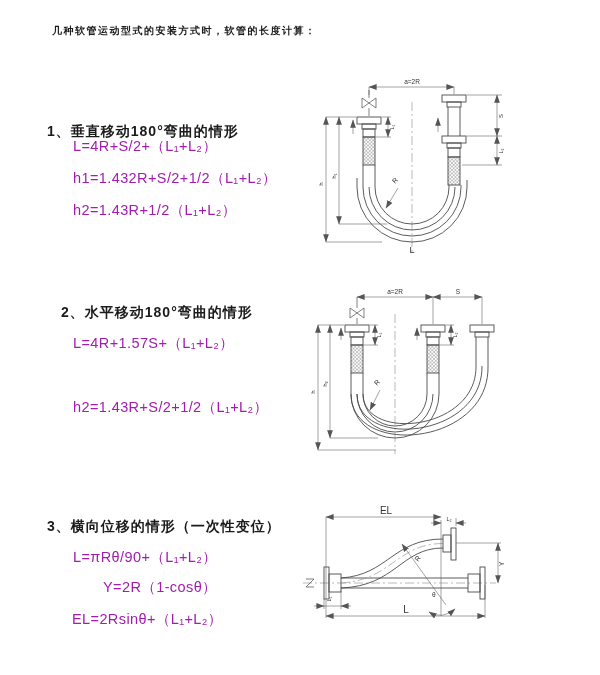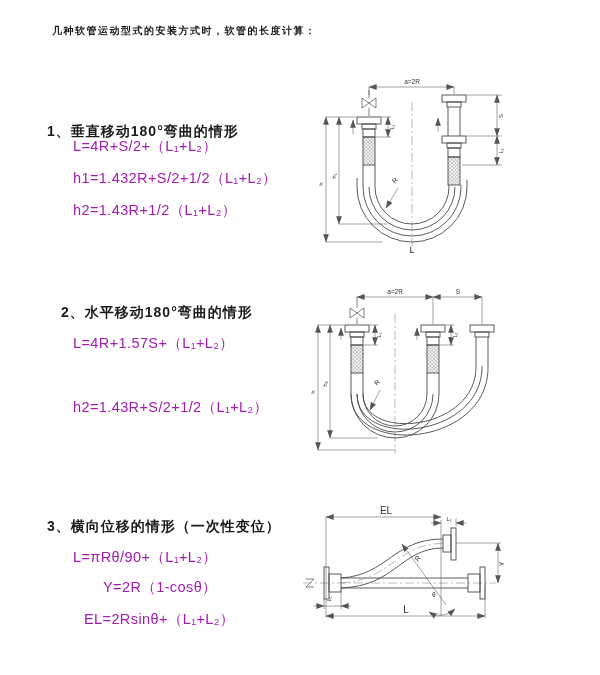--- a/index.html
+++ b/index.html
@@ -27,21 +27,21 @@
   <div class="formula" style="left:73px;top:169px;">h1=1.432R+S/2+1/2（L₁+L₂）</div>
   <div class="formula" style="left:73px;top:201px;">h2=1.43R+1/2（L₁+L₂）</div>
 
   <div class="sec-head" style="left:61px;top:304px;">2、水平移动180°弯曲的情形</div>
   <div class="formula" style="left:73px;top:334px;">L=4R+1.57S+（L₁+L₂）</div>
   <div class="formula" style="left:73px;top:398px;">h2=1.43R+S/2+1/2（L₁+L₂）</div>
 
   <div class="sec-head" style="left:47px;top:518px;">3、横向位移的情形（一次性变位）</div>
   <div class="formula" style="left:73px;top:548px;">L=πRθ/90+（L₁+L₂）</div>
   <div class="formula" style="left:73px;top:578px;margin-left:30px;">Y=2R（1-cosθ）</div>
-  <div class="formula" style="left:84px;top:610px;">EL=2Rsinθ+（L₁+L₂）</div>
+  <div class="formula" style="left:72px;top:610px;">EL=2Rsinθ+（L₁+L₂）</div>
 
   <svg style="left:312px;top:72px;" width="240" height="185" viewBox="0 0 240 185">
     <defs>
       <marker id="s1a" viewBox="0 0 10 10" refX="8.5" refY="5" markerWidth="9" markerHeight="9" orient="auto-start-reverse" markerUnits="userSpaceOnUse">
         <path d="M0,1.8 L9,5 L0,8.2 z" fill="#555"></path>
       </marker>
       <pattern id="s1h" width="3.5" height="3.5" patternUnits="userSpaceOnUse">
         <path d="M0,3.5 L3.5,0 M0,0 L3.5,3.5" stroke="#8a8a8a" stroke-width="0.5"></path>
       </pattern>
     </defs>

